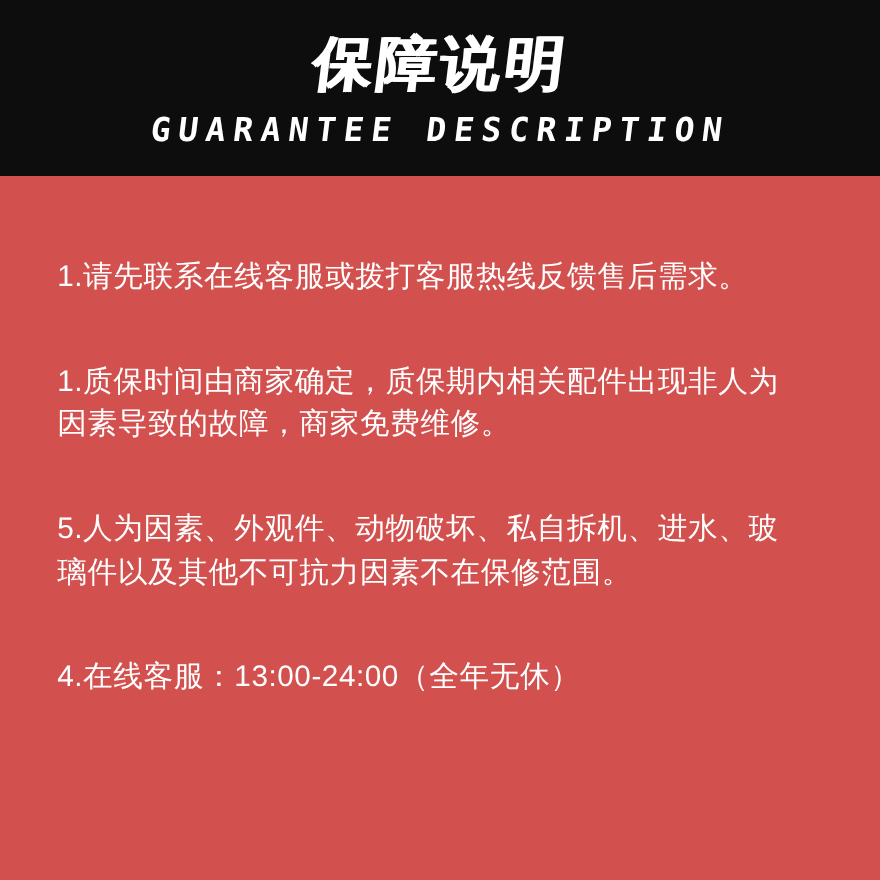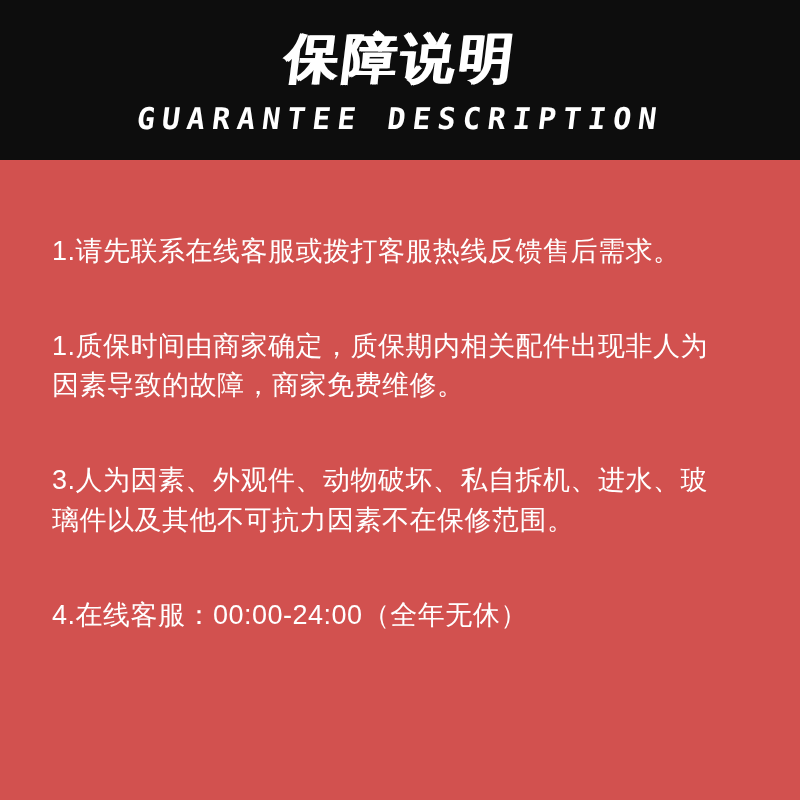--- a/index.html
+++ b/index.html
@@ -75,17 +75,17 @@
 <div class="page">
 
   <div class="header">
     <div class="header-title-cn">保障说明</div>
     <div class="header-title-en">GUARANTEE DESCRIPTION</div>
   </div>
 
   <div class="body-area">
     <div class="clause">1.请先联系在线客服或拨打客服热线反馈售后需求。</div>
     <div class="clause">1.质保时间由商家确定，质保期内相关配件出现非人为因素导致的故障，商家免费维修。</div>
-    <div class="clause">3.人为因素、外观件、动物破坏、私自拆机、进水、玻璃件以及其他不可抗力因素不在保修范围。</div>
-    <div class="clause">4.在线客服：00:00-24:00（全年无休）</div>
+    <div class="clause">5.人为因素、外观件、动物破坏、私自拆机、进水、玻璃件以及其他不可抗力因素不在保修范围。</div>
+    <div class="clause">4.在线客服：13:00-24:00（全年无休）</div>
   </div>
 
 </div>
 
 </body></html>

